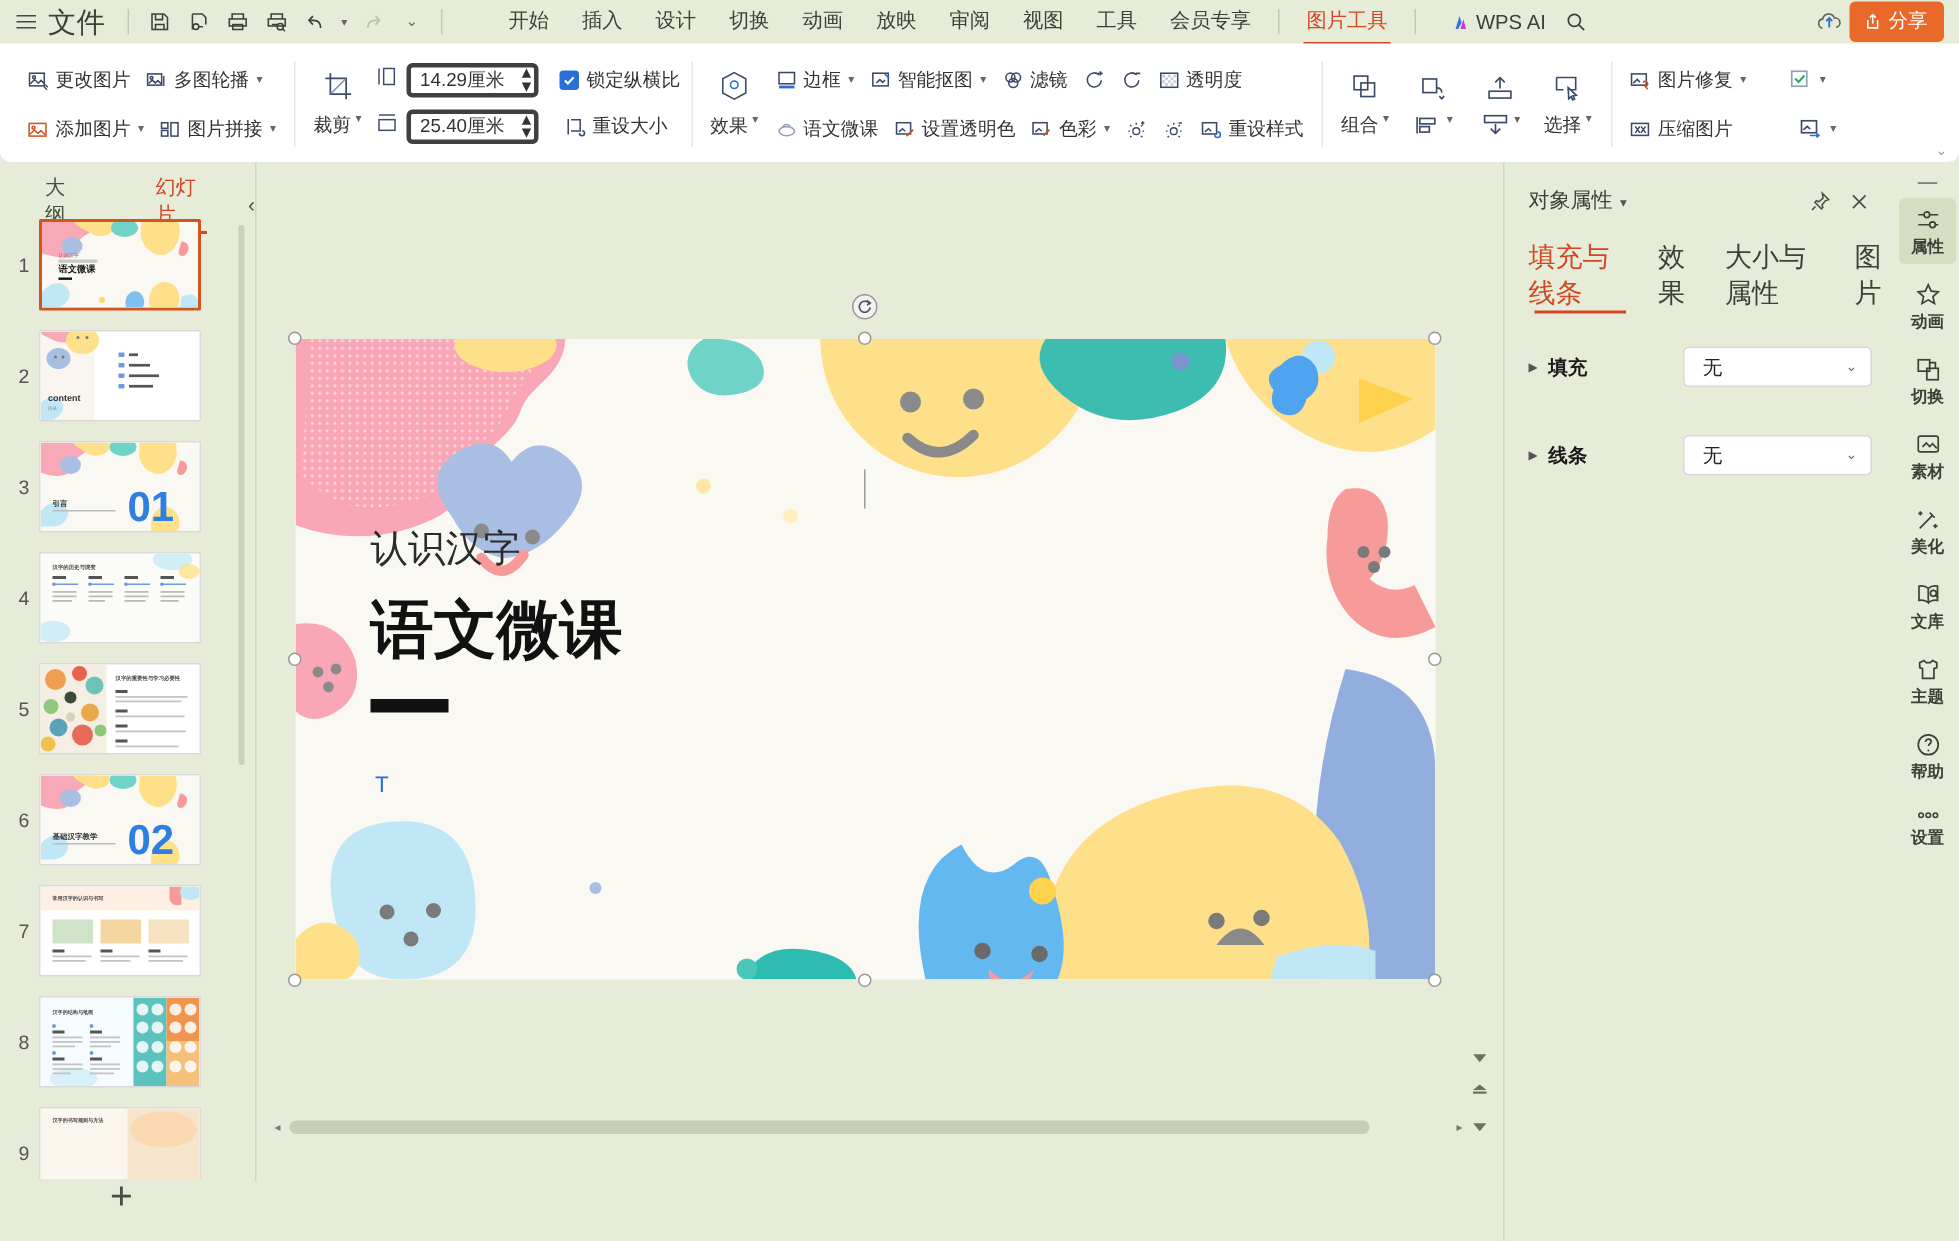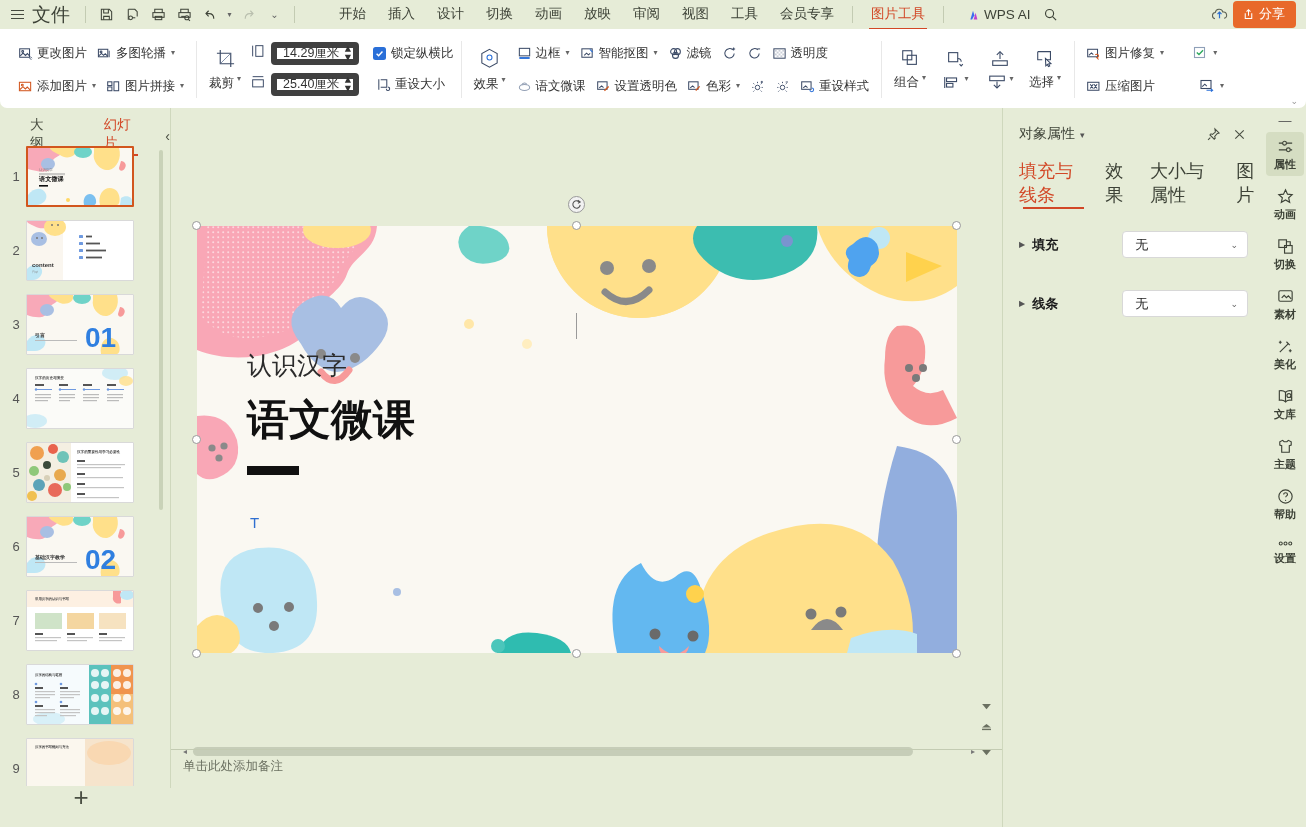--- a/index.html
+++ b/index.html
@@ -55,21 +55,21 @@
   }
   .ritem .cv{ display:flex; align-items:center; justify-content:center; }
   .caret{ font-size:8px; color:#666; margin-left:1px; line-height:1;}
   .vlabel{ font-size:12.5px; color:#333; }
   .bigbtn{
     display:flex; flex-direction:column; align-items:center; justify-content:center;
     padding:2px 6px; border-radius:4px; cursor:pointer; min-width:44px; height:62px; gap:2px;
   }
   .bigbtn .bl{ font-size:12.5px; color:#333; display:flex; align-items:flex-start; gap:2px;}
   .spin{
-    display:flex; align-items:center; border:6px solid #404040; border-radius:4px; height:23px;
+    display:flex; align-items:center; border:3px solid #404040; border-radius:4px; height:23px;
     width:88px; padding:0 2px 0 6px; background:#fff; cursor:text; justify-content:space-between;
   }
   .spin span{ font-size:12.5px; color:#333; }
   .spin .arrows{ display:flex; flex-direction:column; align-items:center; justify-content:center; line-height:0.7; color:#777; font-size:8px;}
   .cbox{
     width:13px;height:13px;border-radius:2.5px;background:#2a6fd8; display:flex;align-items:center;justify-content:center;
   }
   .cbox svg{display:block;}
   .ribbon-tail{ position:absolute; right:8px; bottom:2px; font-size:9px; color:#999; }
 
@@ -1084,21 +1084,20 @@
             <path d="M1 6h10" stroke="#6b7061" stroke-width="1.6"></path>
           </svg>
       </div>
       <div>
         <svg width="11" height="7" viewBox="0 0 12 8">
             <path d="M1 1h10L6 7z" fill="#6b7061"></path>
           </svg>
       </div>
     </div>
 
-    <div class="notes">单击此处添加备注</div>
   </div>
 
   <div class="rightpanel">
     <div class="rp-head">
       <div class="rp-title">
         <span>对象属性</span><span class="c">▾</span>
       </div>
       <div class="sp"></div>
       <div class="rp-ic">
         <svg width="15" height="15" viewBox="0 0 16 16" fill="none" stroke="#4a4f43" stroke-width="1.1">

